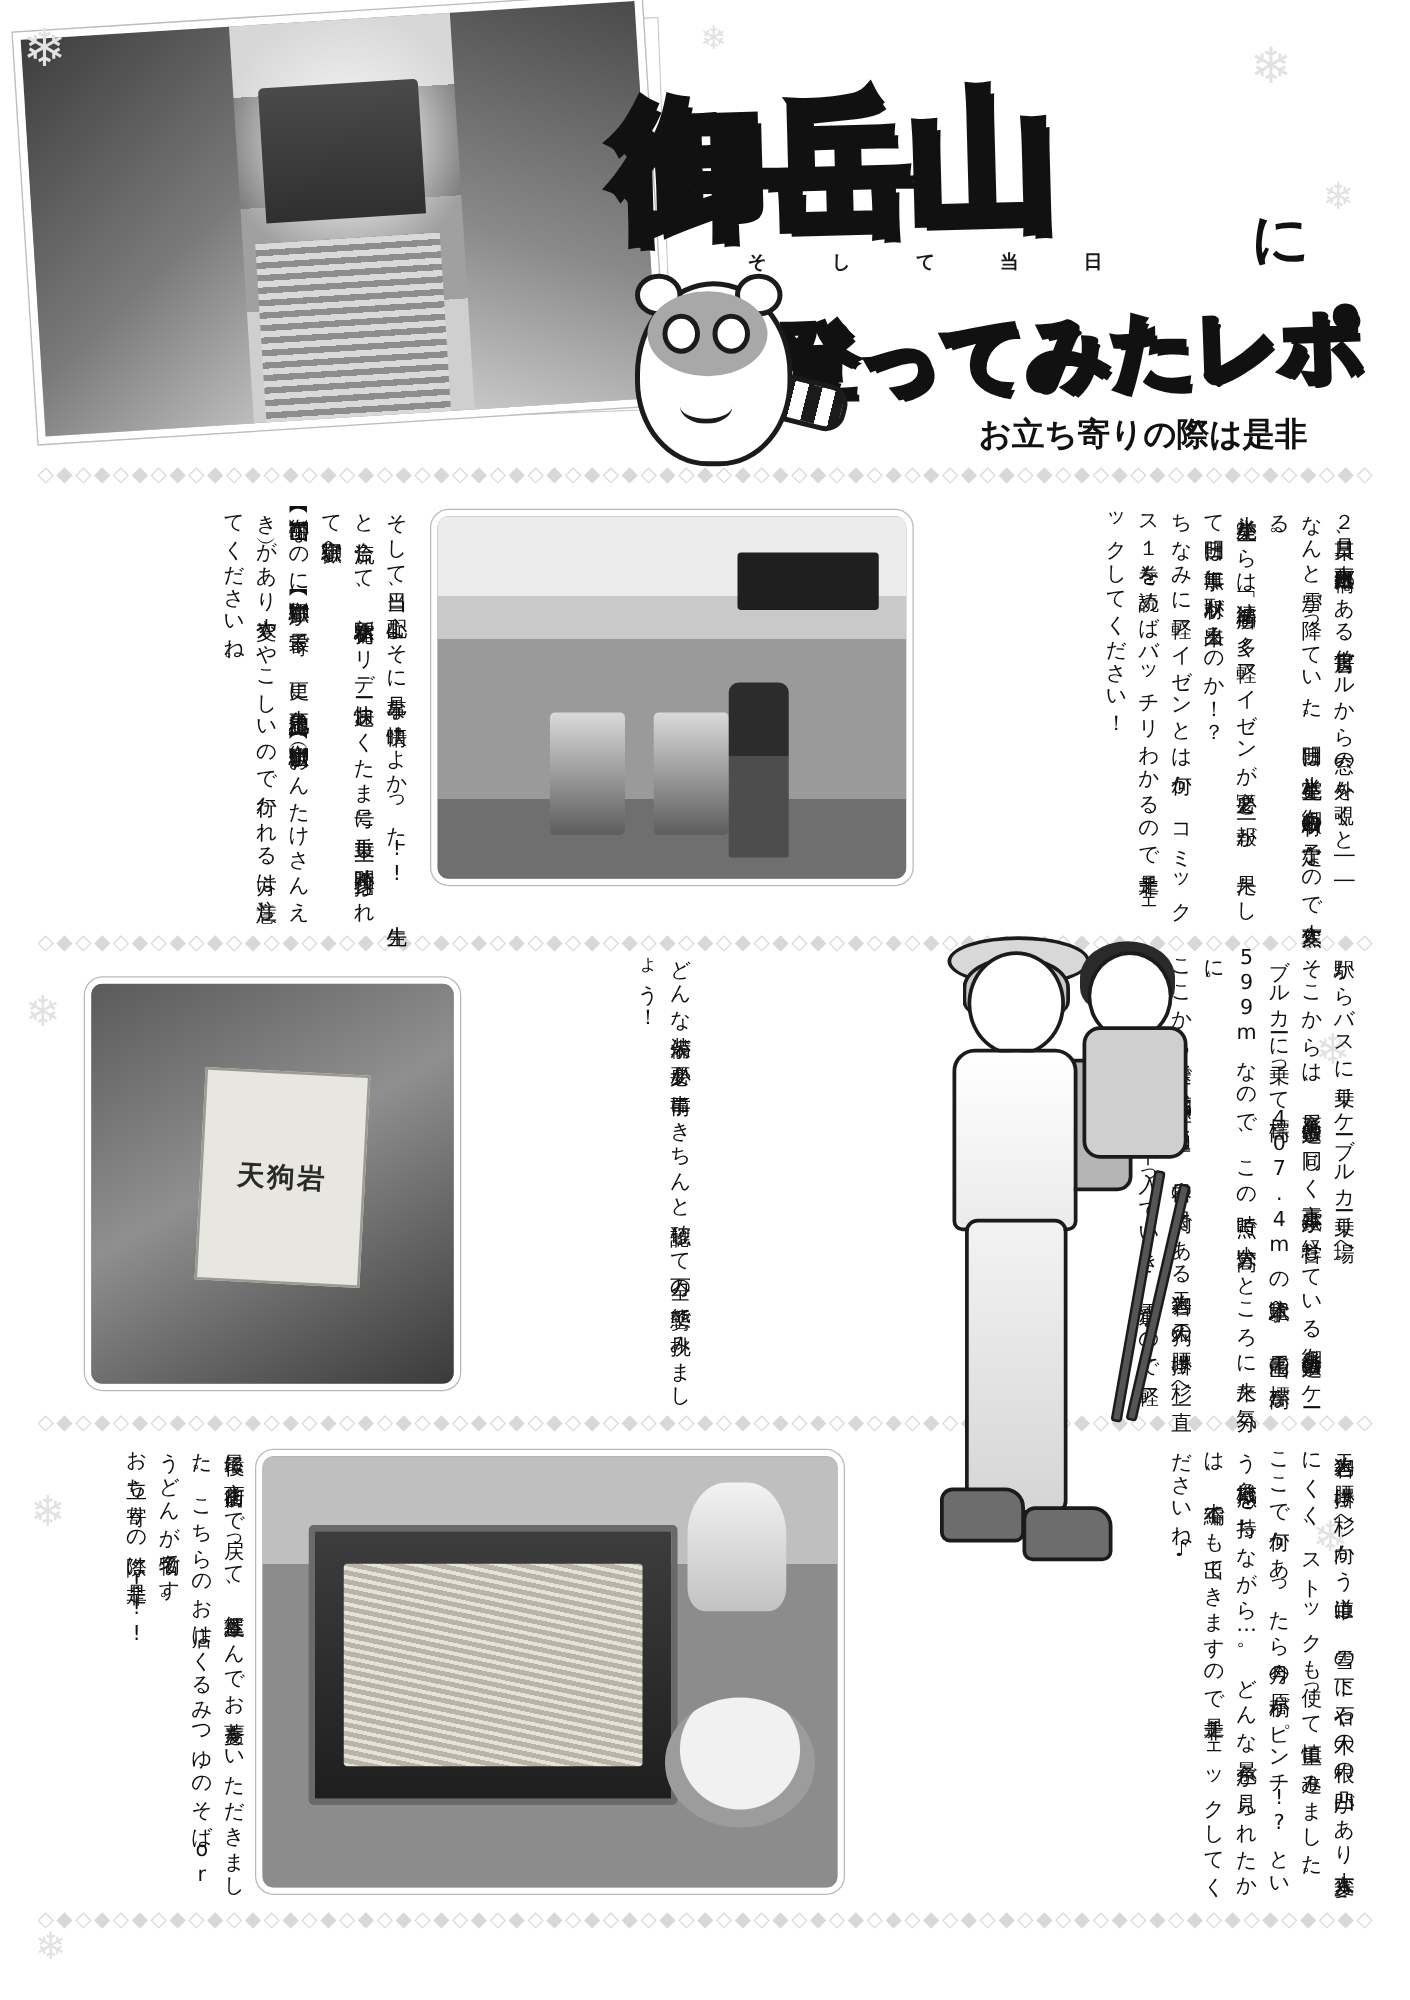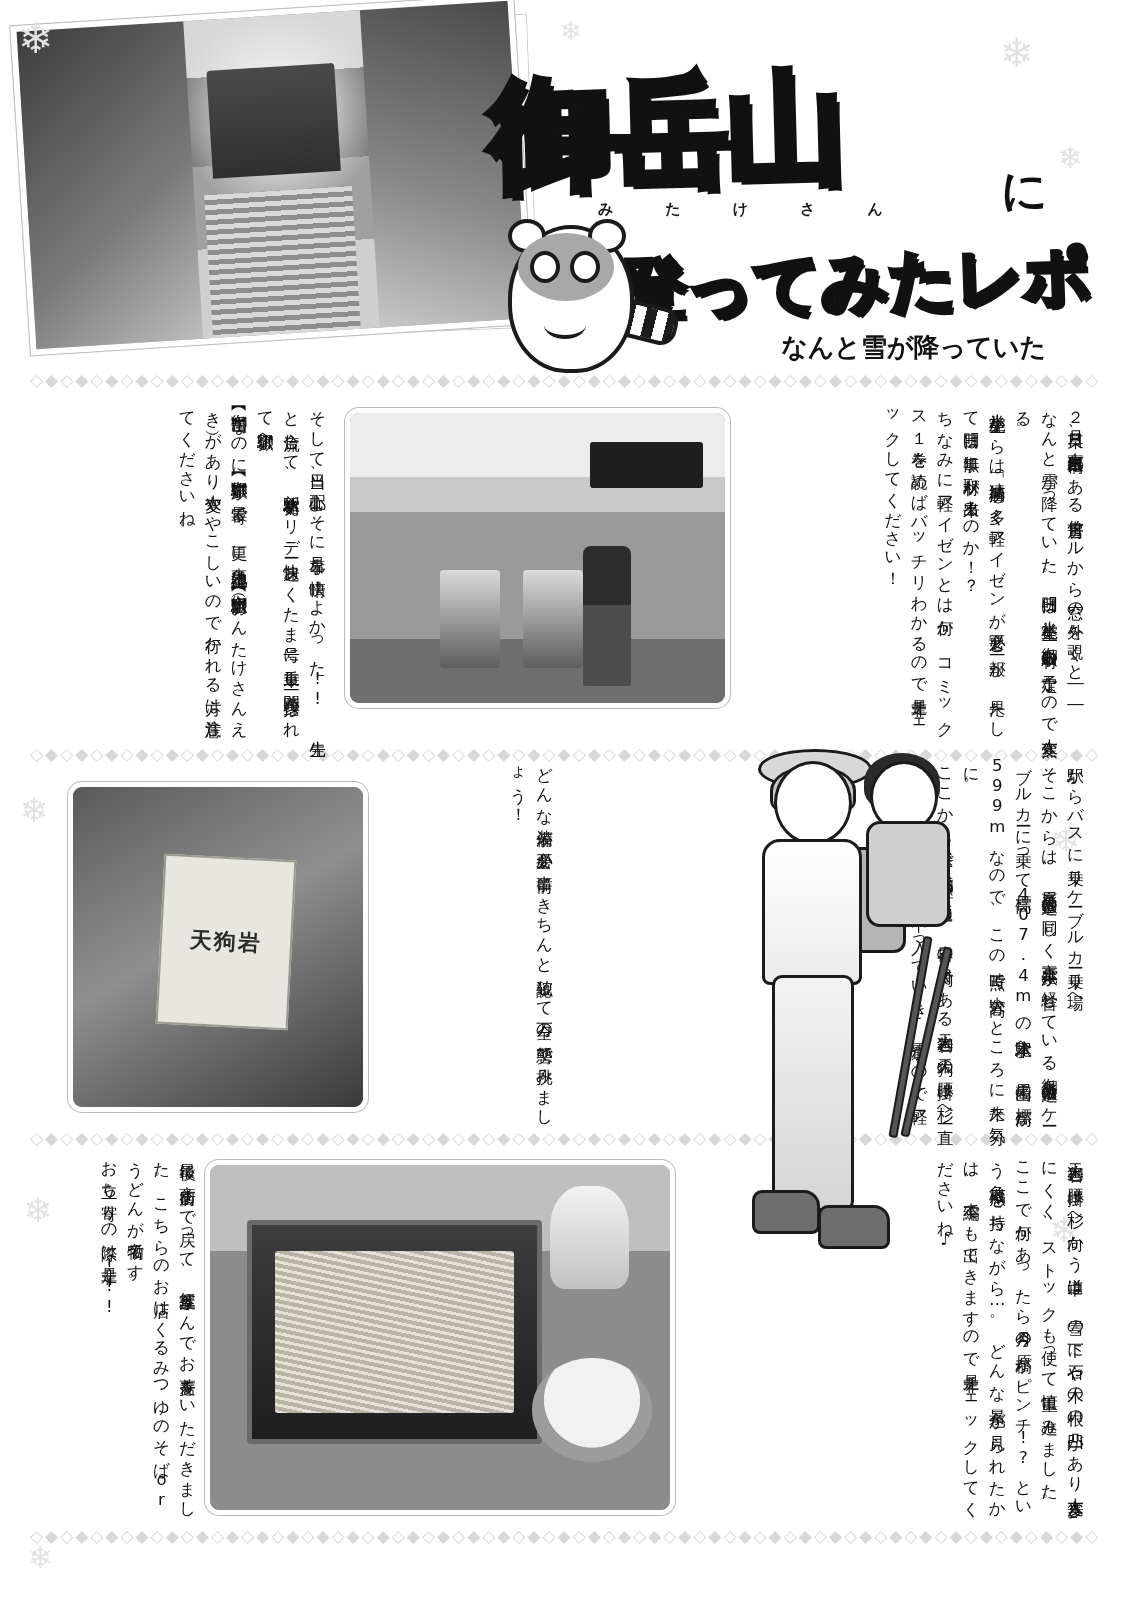--- a/index.html
+++ b/index.html
@@ -398,24 +398,24 @@
       <div class="trees"></div>
       <div class="trees2"></div>
       <div class="gate"></div>
       <div class="steps"></div>
     </div>
     <span class="ph-label">武蔵御嶽神社 随身門と石段</span>
   </div>
 
   <div id="title-block">
     <div class="title-main">御岳山</div>
-    <div class="title-furigana">みたけさん</div>
+    <div class="title-furigana">そして当日</div>
     <div class="title-ni">に</div>
     <div class="title-sub">登ってみたレポ</div>
-    <div class="title-by">なんと雪が降っていた</div>
+    <div class="title-by">お立ち寄りの際は是非</div>
   </div>
 
   <div id="mascot">
     <div class="tail"></div>
     <div class="body"></div>
     <div class="ear-l"></div>
     <div class="ear-r"></div>
     <div class="face"></div>
     <div class="eye-l"></div>
     <div class="eye-r"></div>

